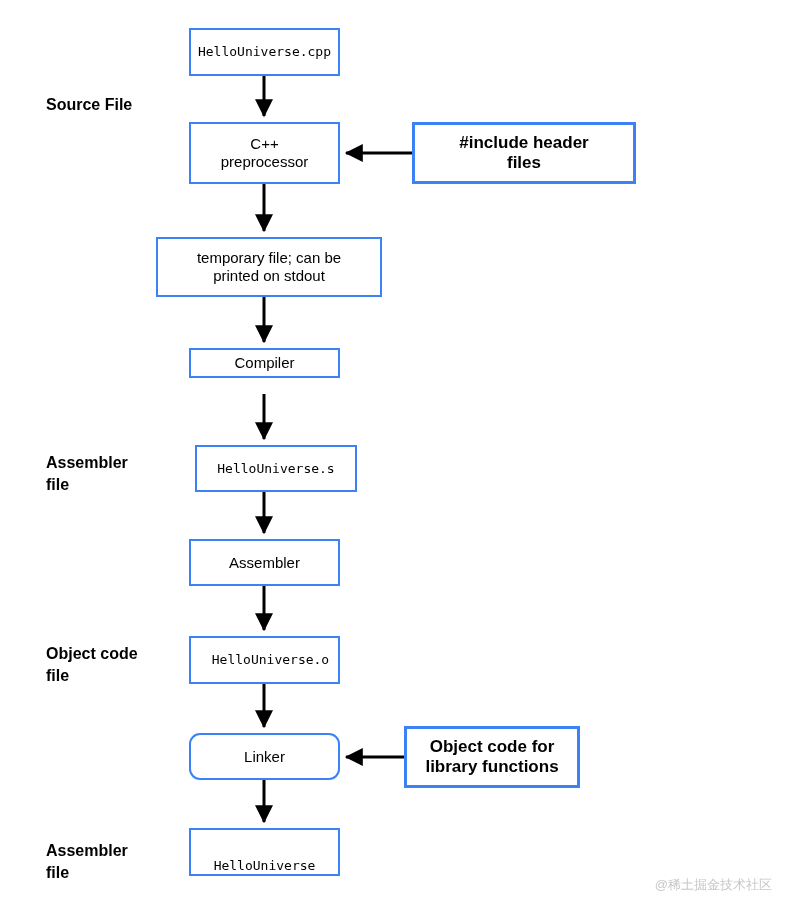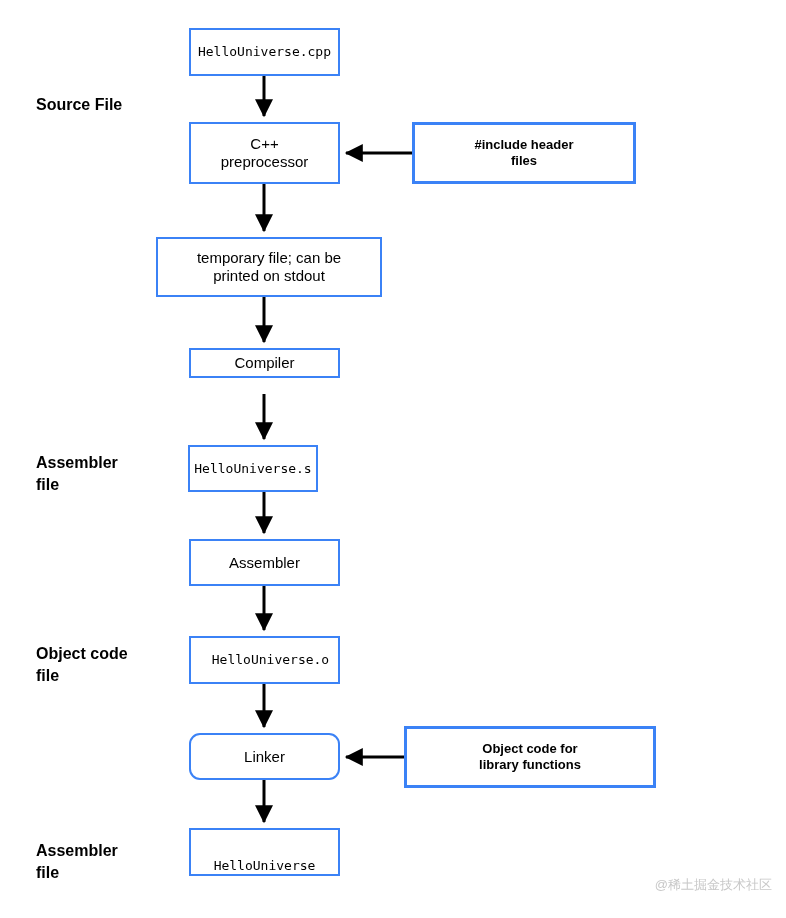--- a/index.html
+++ b/index.html
@@ -36,32 +36,33 @@
     font-family: "DejaVu Sans Mono", monospace;
     font-size: 13px;
     letter-spacing: 0px;
   }
   .node.plain {
     font-family: "Liberation Sans", sans-serif;
     font-size: 15px;
   }
   .node.side {
     font-family: "Liberation Sans", sans-serif;
-    font-size: 13px;
+    font-size: 17px;
     font-weight: bold;
     border-width: 3px;
   }
   .stage-label {
     position: absolute;
     font-family: "Liberation Sans", sans-serif;
     font-size: 16px;
     font-weight: bold;
     color: #000000;
     line-height: 1.35;
     text-align: left;
+    margin-left: 10px;
   }
   .watermark {
     position: absolute;
     right: 14px;
     bottom: 24px;
     font-family: "Liberation Sans", sans-serif;
     font-size: 13px;
     color: #c8c8c8;
     white-space: nowrap;
     margin-left: 23px;
@@ -111,33 +112,33 @@
         <span style="white-space: pre-line;">#include header
 files</span>
       </div>
       <div class="node plain" style="left: 156px; top: 237px; width: 226px; height: 60px;">
         <span style="white-space: pre-line;">temporary file; can be
 printed on stdout</span>
       </div>
       <div class="node plain" style="left: 189px; top: 348px; width: 151px; height: 30px;">
         <span style="white-space: pre-line;">Compiler</span>
       </div>
-      <div class="node mono" style="left: 188px; top: 445px; width: 130px; height: 47px;">
+      <div class="node mono" style="left: 195px; top: 445px; width: 162px; height: 47px;">
         <span style="white-space: pre-line;">HelloUniverse.s</span>
       </div>
       <div class="node plain" style="left: 189px; top: 539px; width: 151px; height: 47px;">
         <span style="white-space: pre-line;">Assembler</span>
       </div>
       <div class="node mono" style="left: 189px; top: 636px; width: 151px; height: 48px;">
         <span style="white-space: pre-line; padding-left: 12px;">HelloUniverse.o</span>
       </div>
       <div class="node plain" style="left: 189px; top: 733px; width: 151px; height: 47px; border-radius: 11px;">
         <span style="white-space: pre-line;">Linker</span>
       </div>
-      <div class="node side" style="left: 404px; top: 726px; width: 252px; height: 62px;">
+      <div class="node side" style="left: 404px; top: 726px; width: 176px; height: 62px;">
         <span style="white-space: pre-line;">Object code for
 library functions</span>
       </div>
       <div class="node mono" style="left: 189px; top: 828px; width: 151px; height: 48px; align-items: flex-end;">
         <span style="white-space: pre-line;">HelloUniverse</span>
       </div>
     </div>
   <div id="labels-layer">
       <div class="stage-label" style="left: 36px; top: 94px; white-space: pre-line;">Source File</div>
       <div class="stage-label" style="left: 36px; top: 452px; white-space: pre-line;">Assembler

